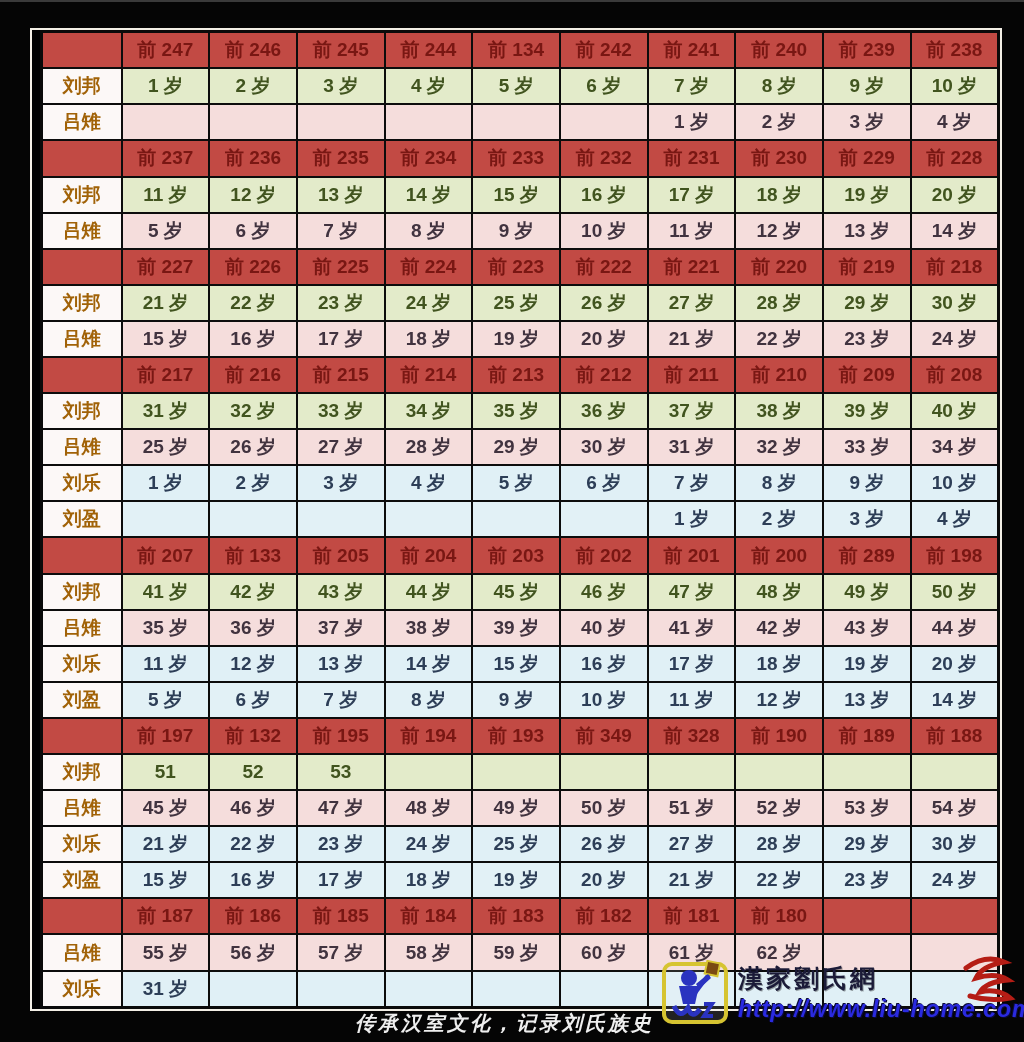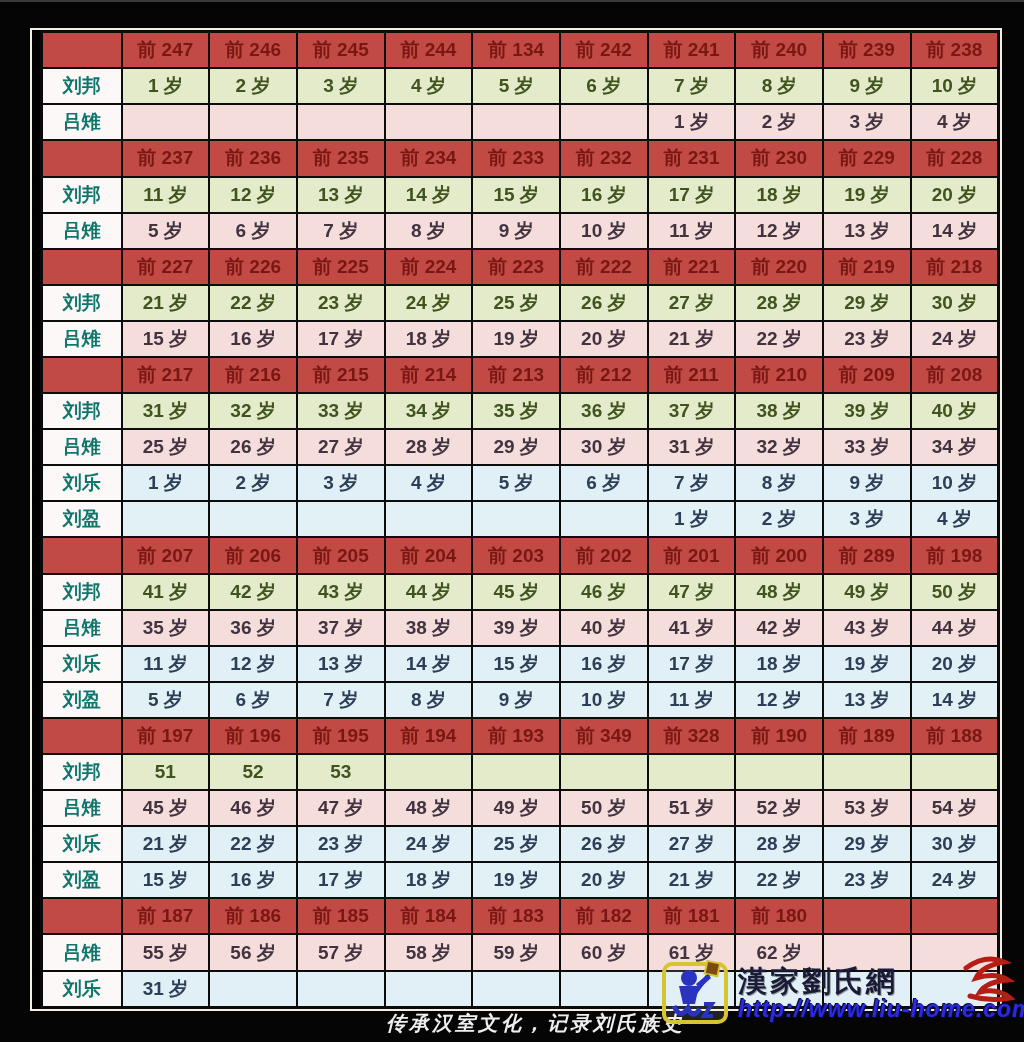--- a/index.html
+++ b/index.html
@@ -20,51 +20,51 @@
     border-collapse:collapse;table-layout:fixed;
     border:3px solid #0a0a0a;
   }
   table.tbl td{
     border:2px solid #0c0c0c;
     text-align:center;vertical-align:middle;
     font-weight:bold;font-size:19px;
     padding:0;overflow:hidden;white-space:nowrap;
   }
   td.hdr{background:#c24a44;color:#791713;font-size:20px;}
-  td.rowlabel{background:#fcf8f7;color:#0f766e;font-size:20px;}
+  td.rowlabel{background:#fcf8f7;color:#a16207;font-size:20px;}
   tr.person-liubang td.val{background:#e3ebca;color:#41541f;}
   tr.person-lvzhi  td.val{background:#f5dddc;color:#41333f;}
   tr.person-liule  td.val{background:#e0f0f6;color:#2d3e57;}
   tr.person-liuying td.val{background:#e2f1f6;color:#2d3e57;}
 
   
   .logo{position:absolute;left:658px;top:956px;width:360px;height:80px;z-index:5;}
   .logo-box{
     position:absolute;left:4px;top:6px;width:58px;height:54px;
     border:4px solid #d6c431;border-radius:10px;
     background:rgba(250,250,250,0.12);
   }
   .logo-box svg{position:absolute;left:-4px;top:-12px;}
   .site-name{
     position:absolute;left:80px;top:6px;
-    font-size:29px;font-weight:bold;color:#1b1b38;
+    font-size:25px;font-weight:bold;color:#1b1b38;
     letter-spacing:3px;white-space:nowrap;
     font-family:"Liberation Serif","DejaVu Serif",serif;
     text-shadow:1px 1px 0 rgba(0,0,0,0.35);
   }
   .flourish{position:absolute;left:298px;top:-6px;}
   .site-url{
     position:absolute;left:80px;top:40px;
     font-size:23px;font-weight:bold;font-style:italic;color:#2a2ae0;
     letter-spacing:1px;white-space:nowrap;
     text-shadow:1px 1px 0 #0a0a3a, -1px -1px 0 #0a0a3a;
   }
   .slogan{
     position:absolute;left:355px;top:1010px;width:330px;
-    text-align:right;color:#efefef;
+    text-align:left;color:#efefef;
     font-size:20px;font-weight:bold;font-style:italic;letter-spacing:3px;
     font-family:"Liberation Serif","DejaVu Serif",serif;white-space:nowrap;
   }
 </style>
 </head>
 <body>
 
 <div class="stage">
   <div class="topline"></div>
 
@@ -262,21 +262,21 @@
             <td class="val"></td>
             <td class="val"></td>
             <td class="val">1 岁</td>
             <td class="val">2 岁</td>
             <td class="val">3 岁</td>
             <td class="val">4 岁</td>
           </tr>
           <tr>
             <td class="hdr"></td>
             <td class="hdr">前 207</td>
-            <td class="hdr">前 206</td>
+            <td class="hdr">前 133</td>
             <td class="hdr">前 205</td>
             <td class="hdr">前 204</td>
             <td class="hdr">前 203</td>
             <td class="hdr">前 202</td>
             <td class="hdr">前 201</td>
             <td class="hdr">前 200</td>
             <td class="hdr">前 289</td>
             <td class="hdr">前 198</td>
           </tr>
           <tr class="person-liubang">
@@ -327,21 +327,21 @@
             <td class="val">9 岁</td>
             <td class="val">10 岁</td>
             <td class="val">11 岁</td>
             <td class="val">12 岁</td>
             <td class="val">13 岁</td>
             <td class="val">14 岁</td>
           </tr>
           <tr>
             <td class="hdr"></td>
             <td class="hdr">前 197</td>
-            <td class="hdr">前 196</td>
+            <td class="hdr">前 132</td>
             <td class="hdr">前 195</td>
             <td class="hdr">前 194</td>
             <td class="hdr">前 193</td>
             <td class="hdr">前 349</td>
             <td class="hdr">前 328</td>
             <td class="hdr">前 190</td>
             <td class="hdr">前 189</td>
             <td class="hdr">前 188</td>
           </tr>
           <tr class="person-liubang">

